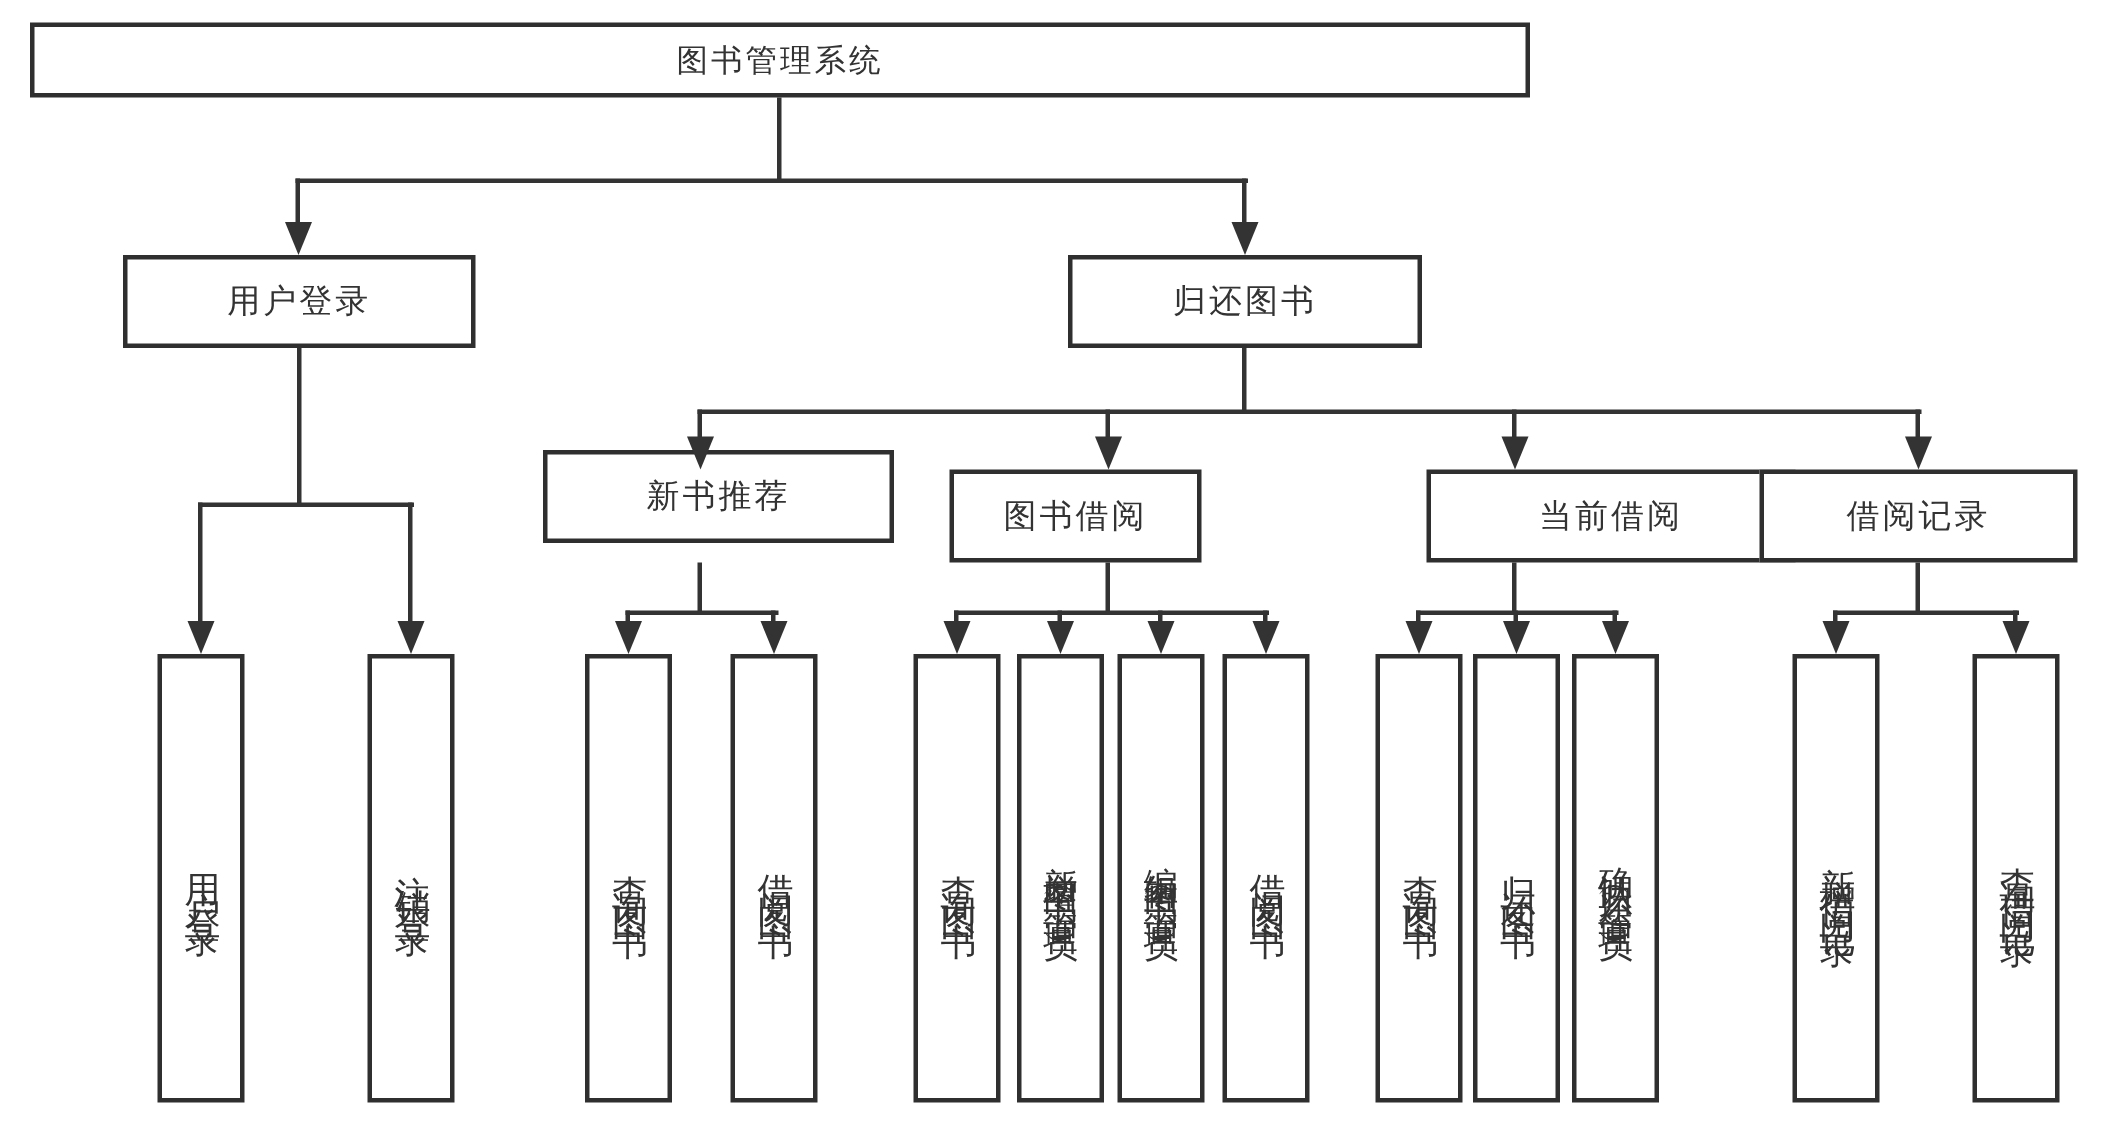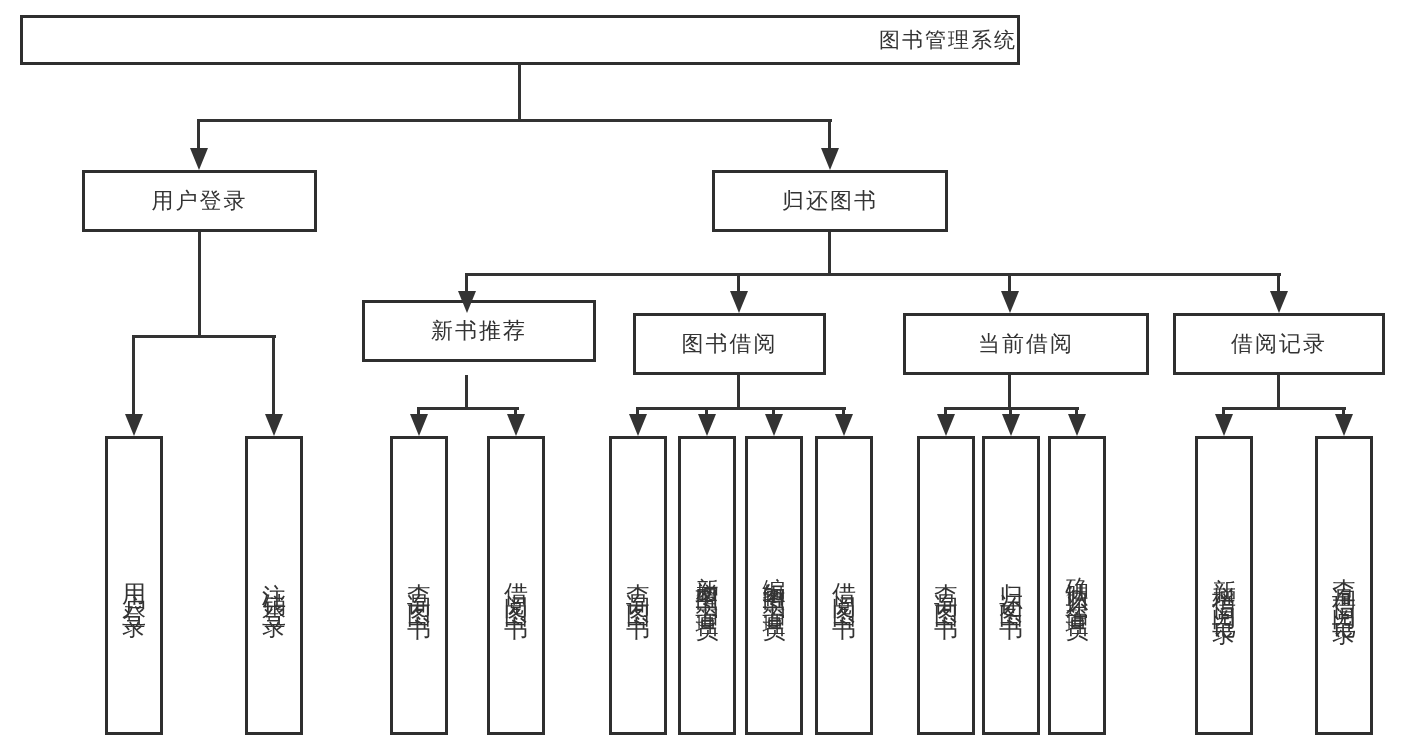--- a/index.html
+++ b/index.html
@@ -16,21 +16,21 @@
     position: absolute;
     box-sizing: border-box;
     border: 3px solid #2f2f2f;
     background: #ffffff;
     display: flex;
     align-items: center;
     justify-content: center;
     color: #333333;
   }
   .hnode { font-size: 22px; letter-spacing: 2px; }
-  .root-node { font-size: 21px; letter-spacing: 2px; justify-content: flex-end; }
+  .root-node { font-size: 21px; letter-spacing: 2px; }
   .leaf span {
     writing-mode: vertical-rl;
     text-orientation: mixed;
     line-height: 1;
     white-space: nowrap;
   }
   .leaf-s span { font-size: 24px; letter-spacing: 11px; }
   .leaf-m span { font-size: 24px; letter-spacing: 9px; }
   .leaf-l span { font-size: 23px; letter-spacing: 6px; }
   .line { position: absolute; background: #333333; }
@@ -66,25 +66,25 @@
   </div>
 
   <div class="box hnode" style="left:712px; top:170px; width:236px; height:62px;">
     <span>归还图书</span>
   </div>
 
   <div class="box hnode" style="left:362px; top:300px; width:234px; height:62px;">
     <span>新书推荐</span>
   </div>
 
-  <div class="box hnode" style="left:633px; top:313px; width:193px; height:62px;">
+  <div class="box hnode" style="left:633px; top:313px; width:168px; height:62px;">
     <span>图书借阅</span>
   </div>
 
-  <div class="box hnode" style="left:903px; top:313px; width:246px; height:62px;">
+  <div class="box hnode" style="left:951px; top:313px; width:246px; height:62px;">
     <span>当前借阅</span>
   </div>
 
   <div class="box hnode" style="left:1173px; top:313px; width:212px; height:62px;">
     <span>借阅记录</span>
   </div>
 
   <div class="box leaf leaf-s" style="left:105px; top:436px; width:58px; height:299px;">
     <span>用户登录</span>
   </div>

